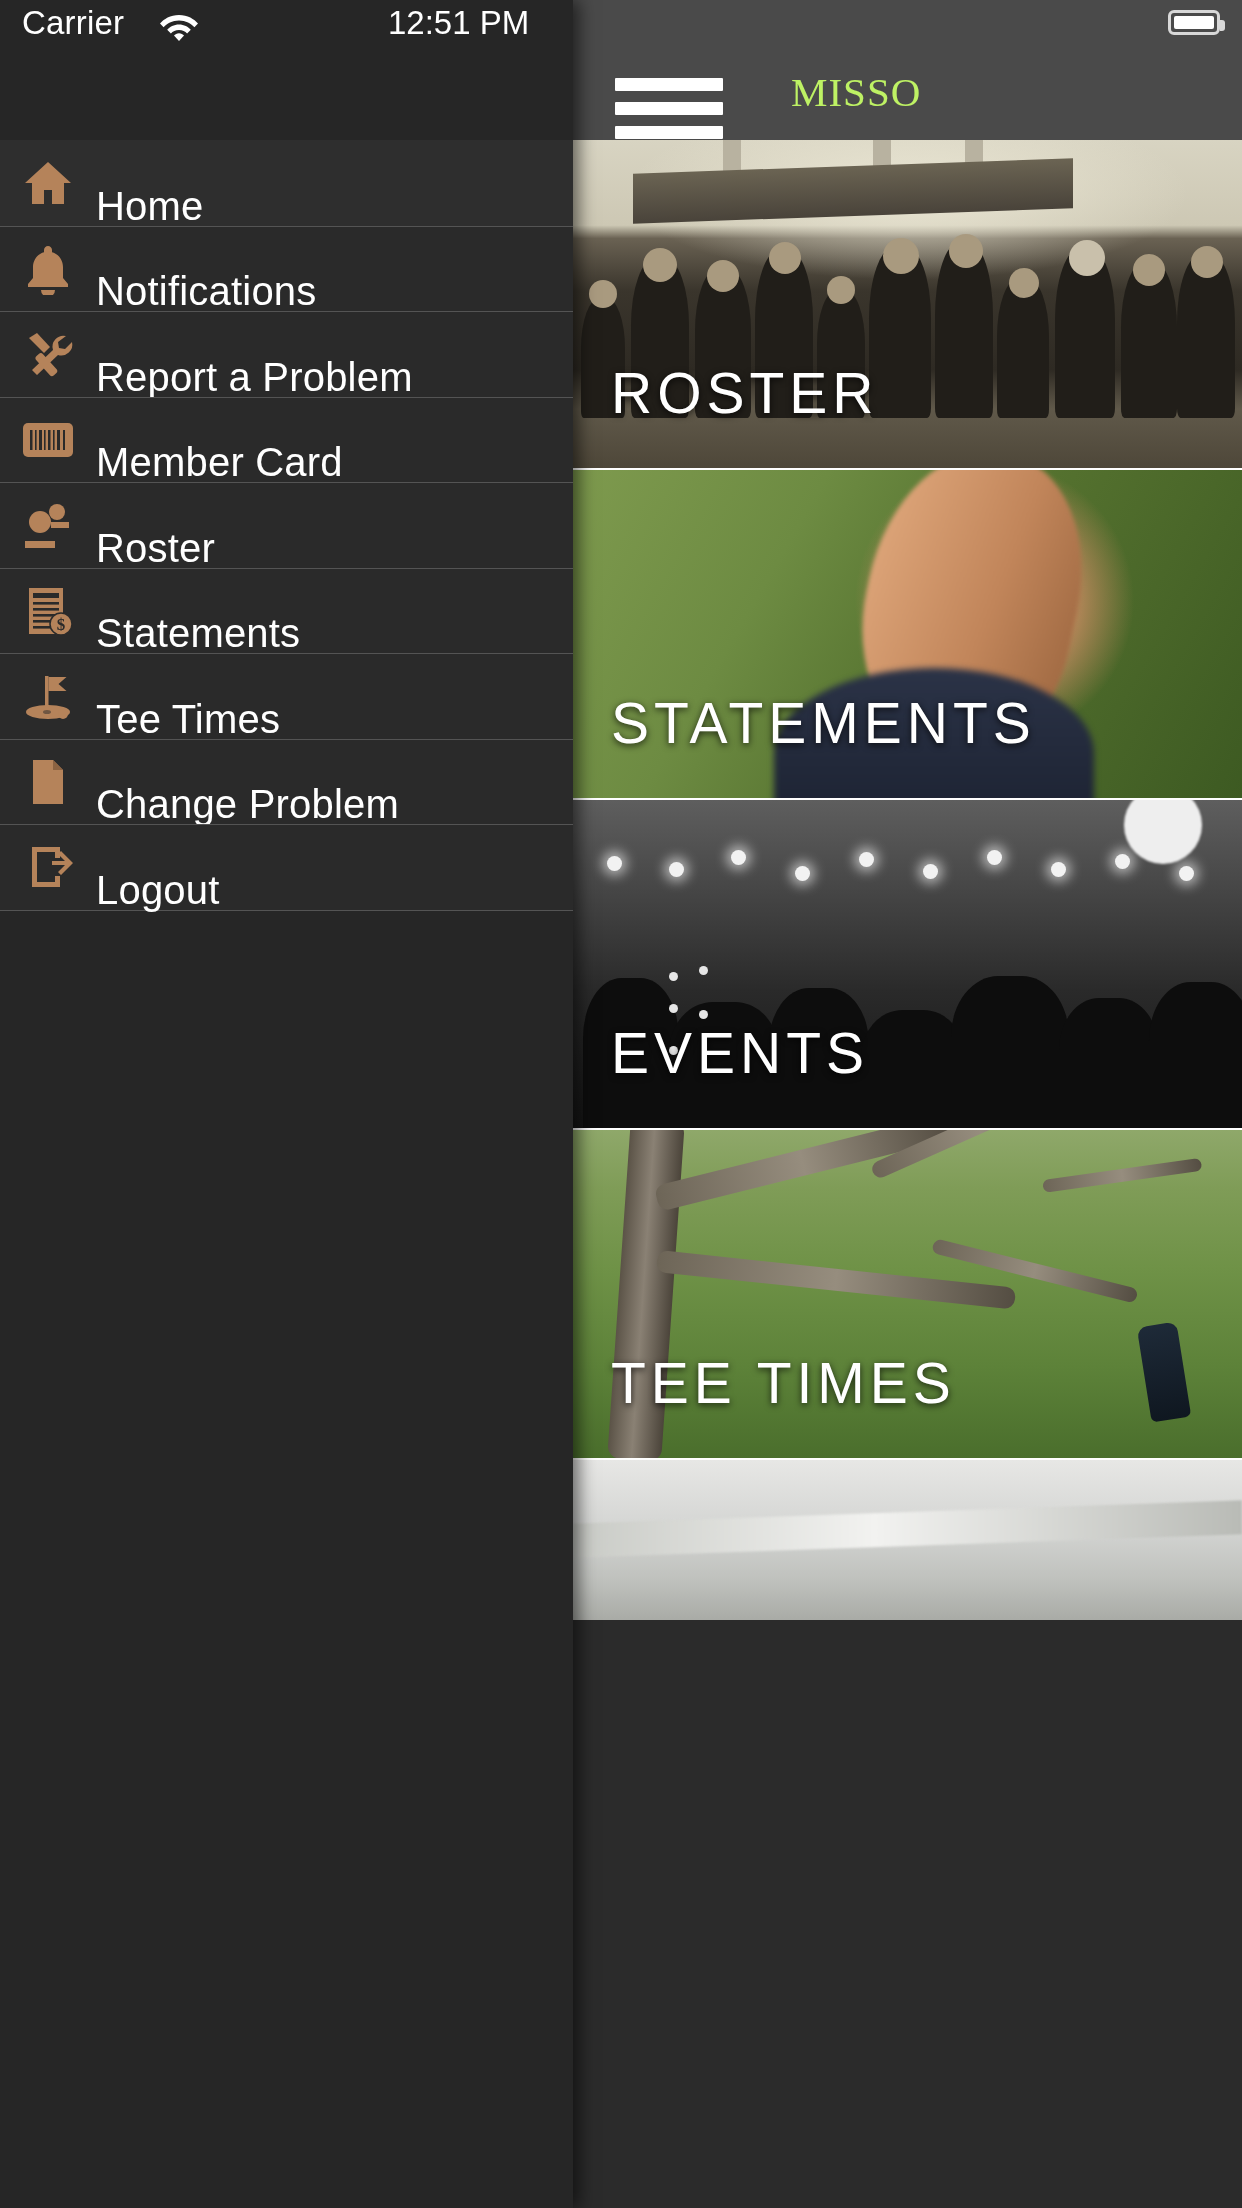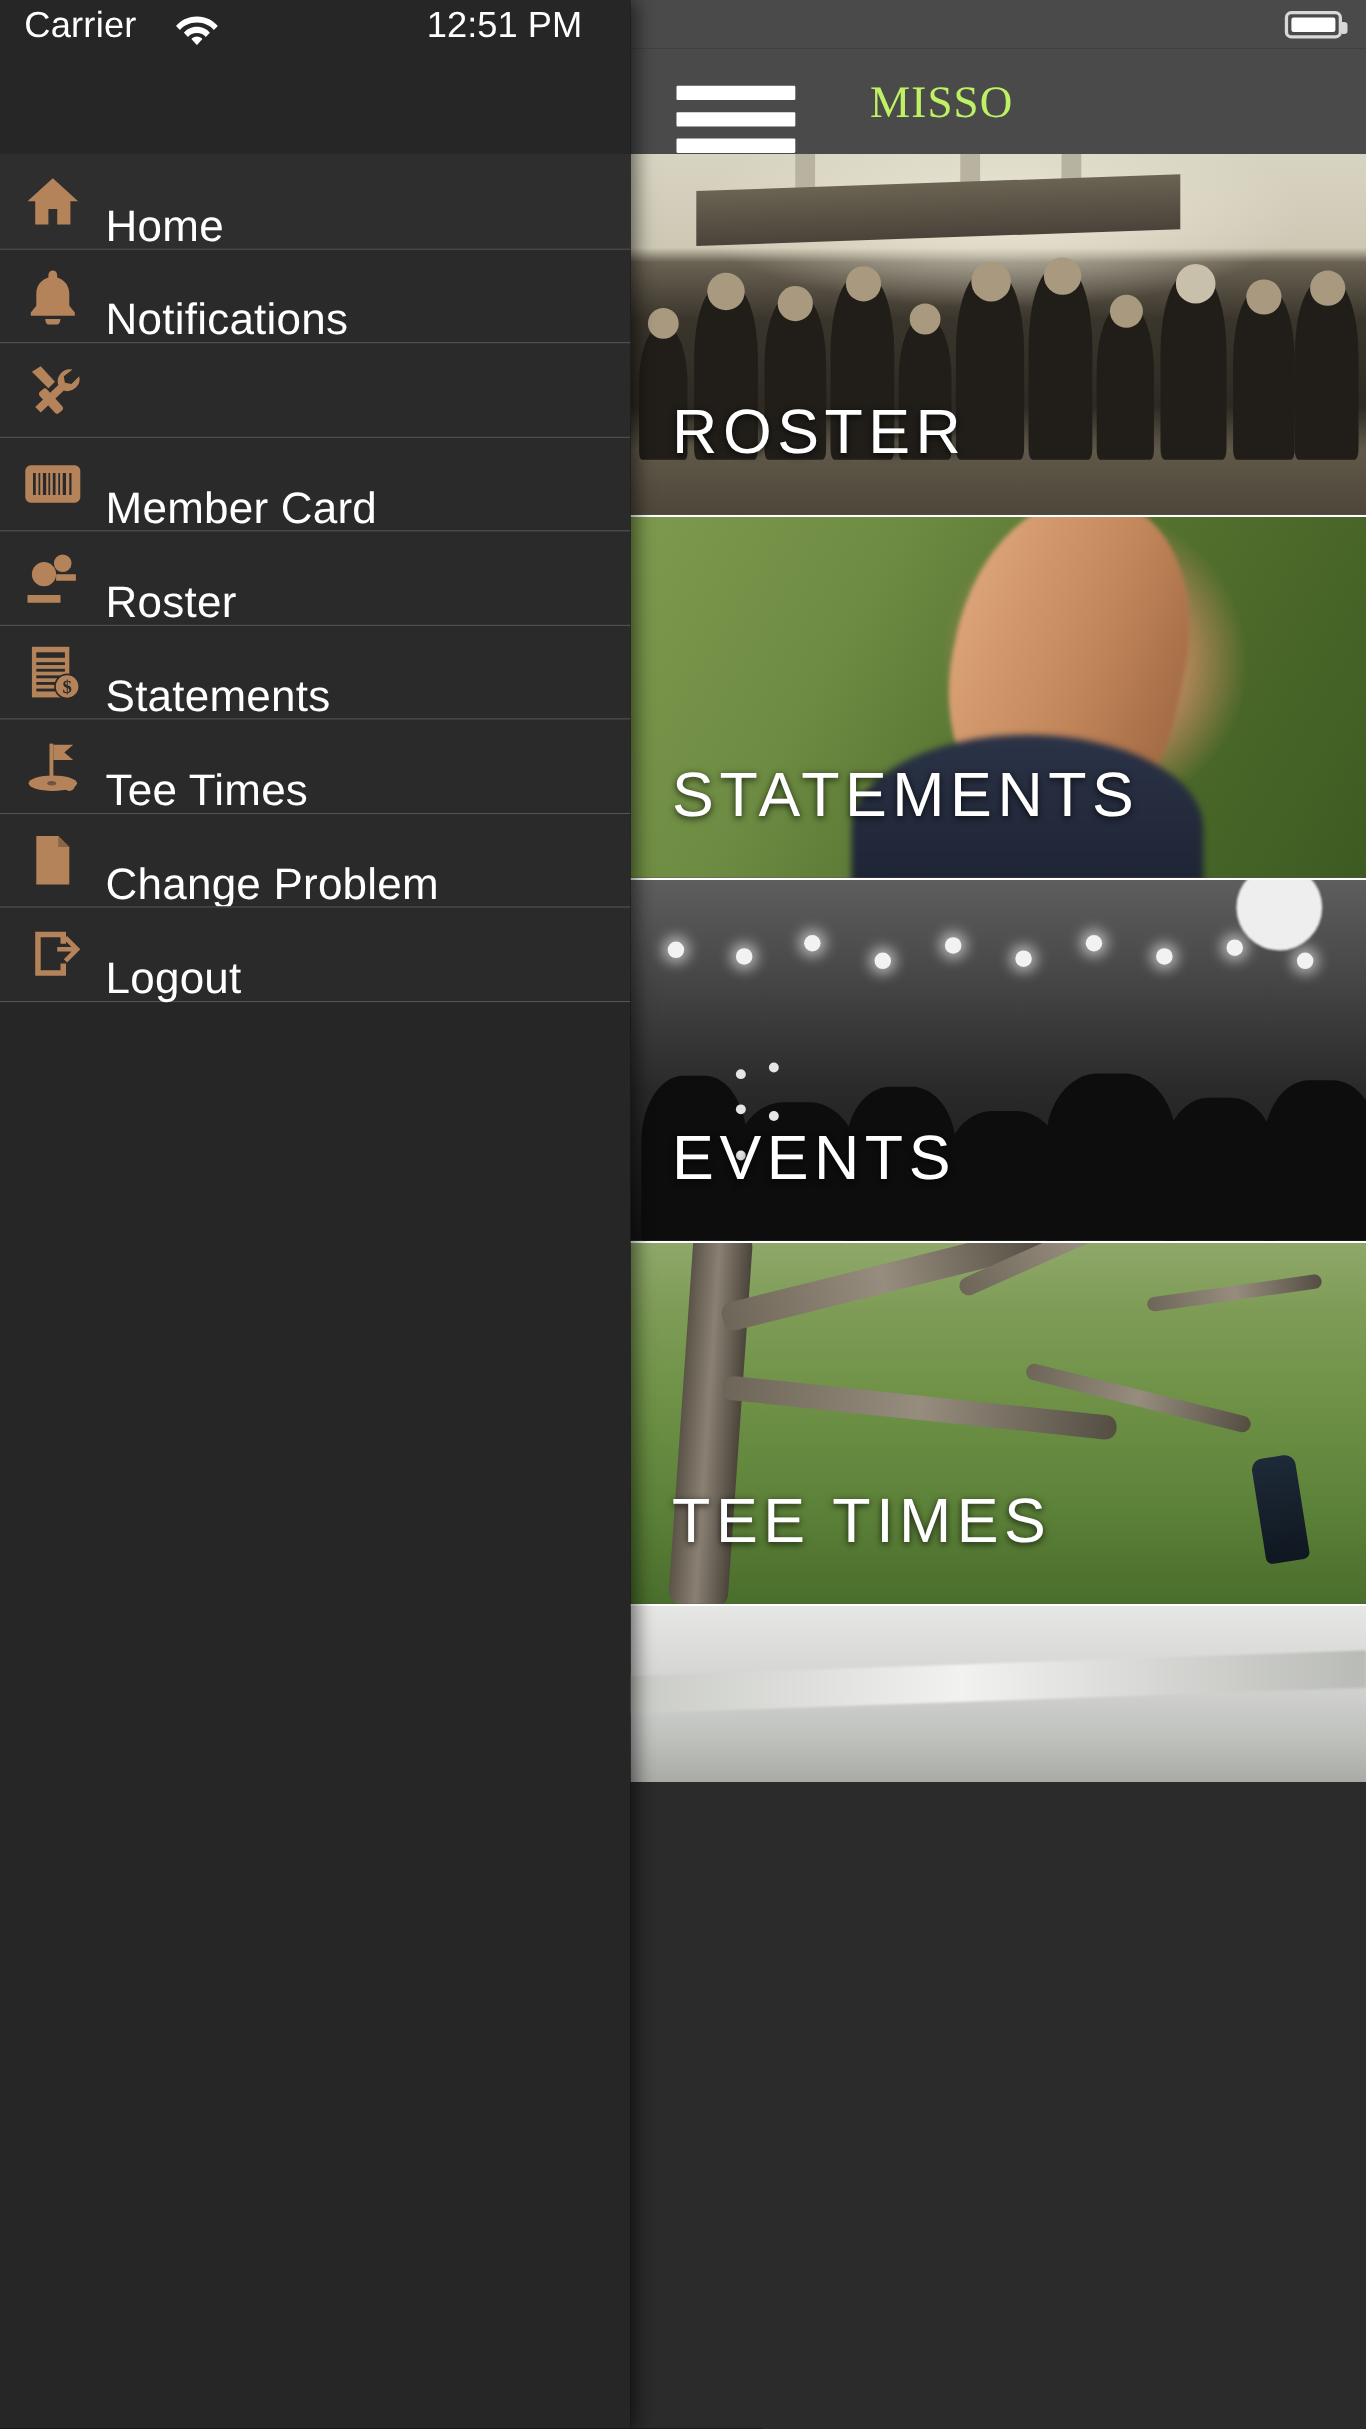--- a/index.html
+++ b/index.html
@@ -346,20 +346,21 @@
       <div class="menu-item">
         <div class="mi-icon">
           <svg viewBox="0 0 52 52" width="52" height="52">
             <g fill="#b5835a">
               <path d="M7 10l8-5 13 14-6 6z"></path>
               <rect x="20" y="24" width="9" height="26" rx="3" transform="rotate(-42 24 37)"></rect>
               <path d="M44 8a11 11 0 0 0-13 14L10 42l5 5 21-20a11 11 0 0 0 14-13l-7 7-6-1-1-6z"></path>
             </g>
           </svg>
         </div>
+        <div class="mi-label">Report a Problem</div>
       </div>
 
       <div class="menu-item">
         <div class="mi-icon">
           <svg viewBox="0 0 52 36" width="52" height="36">
             <rect x="1" y="1" width="50" height="34" rx="5" fill="#b5835a"></rect>
             <g fill="#2a2a2a">
               <rect x="8" y="8" width="2.5" height="20"></rect>
               <rect x="13" y="8" width="1.6" height="20"></rect>
               <rect x="17" y="8" width="3" height="20"></rect>

